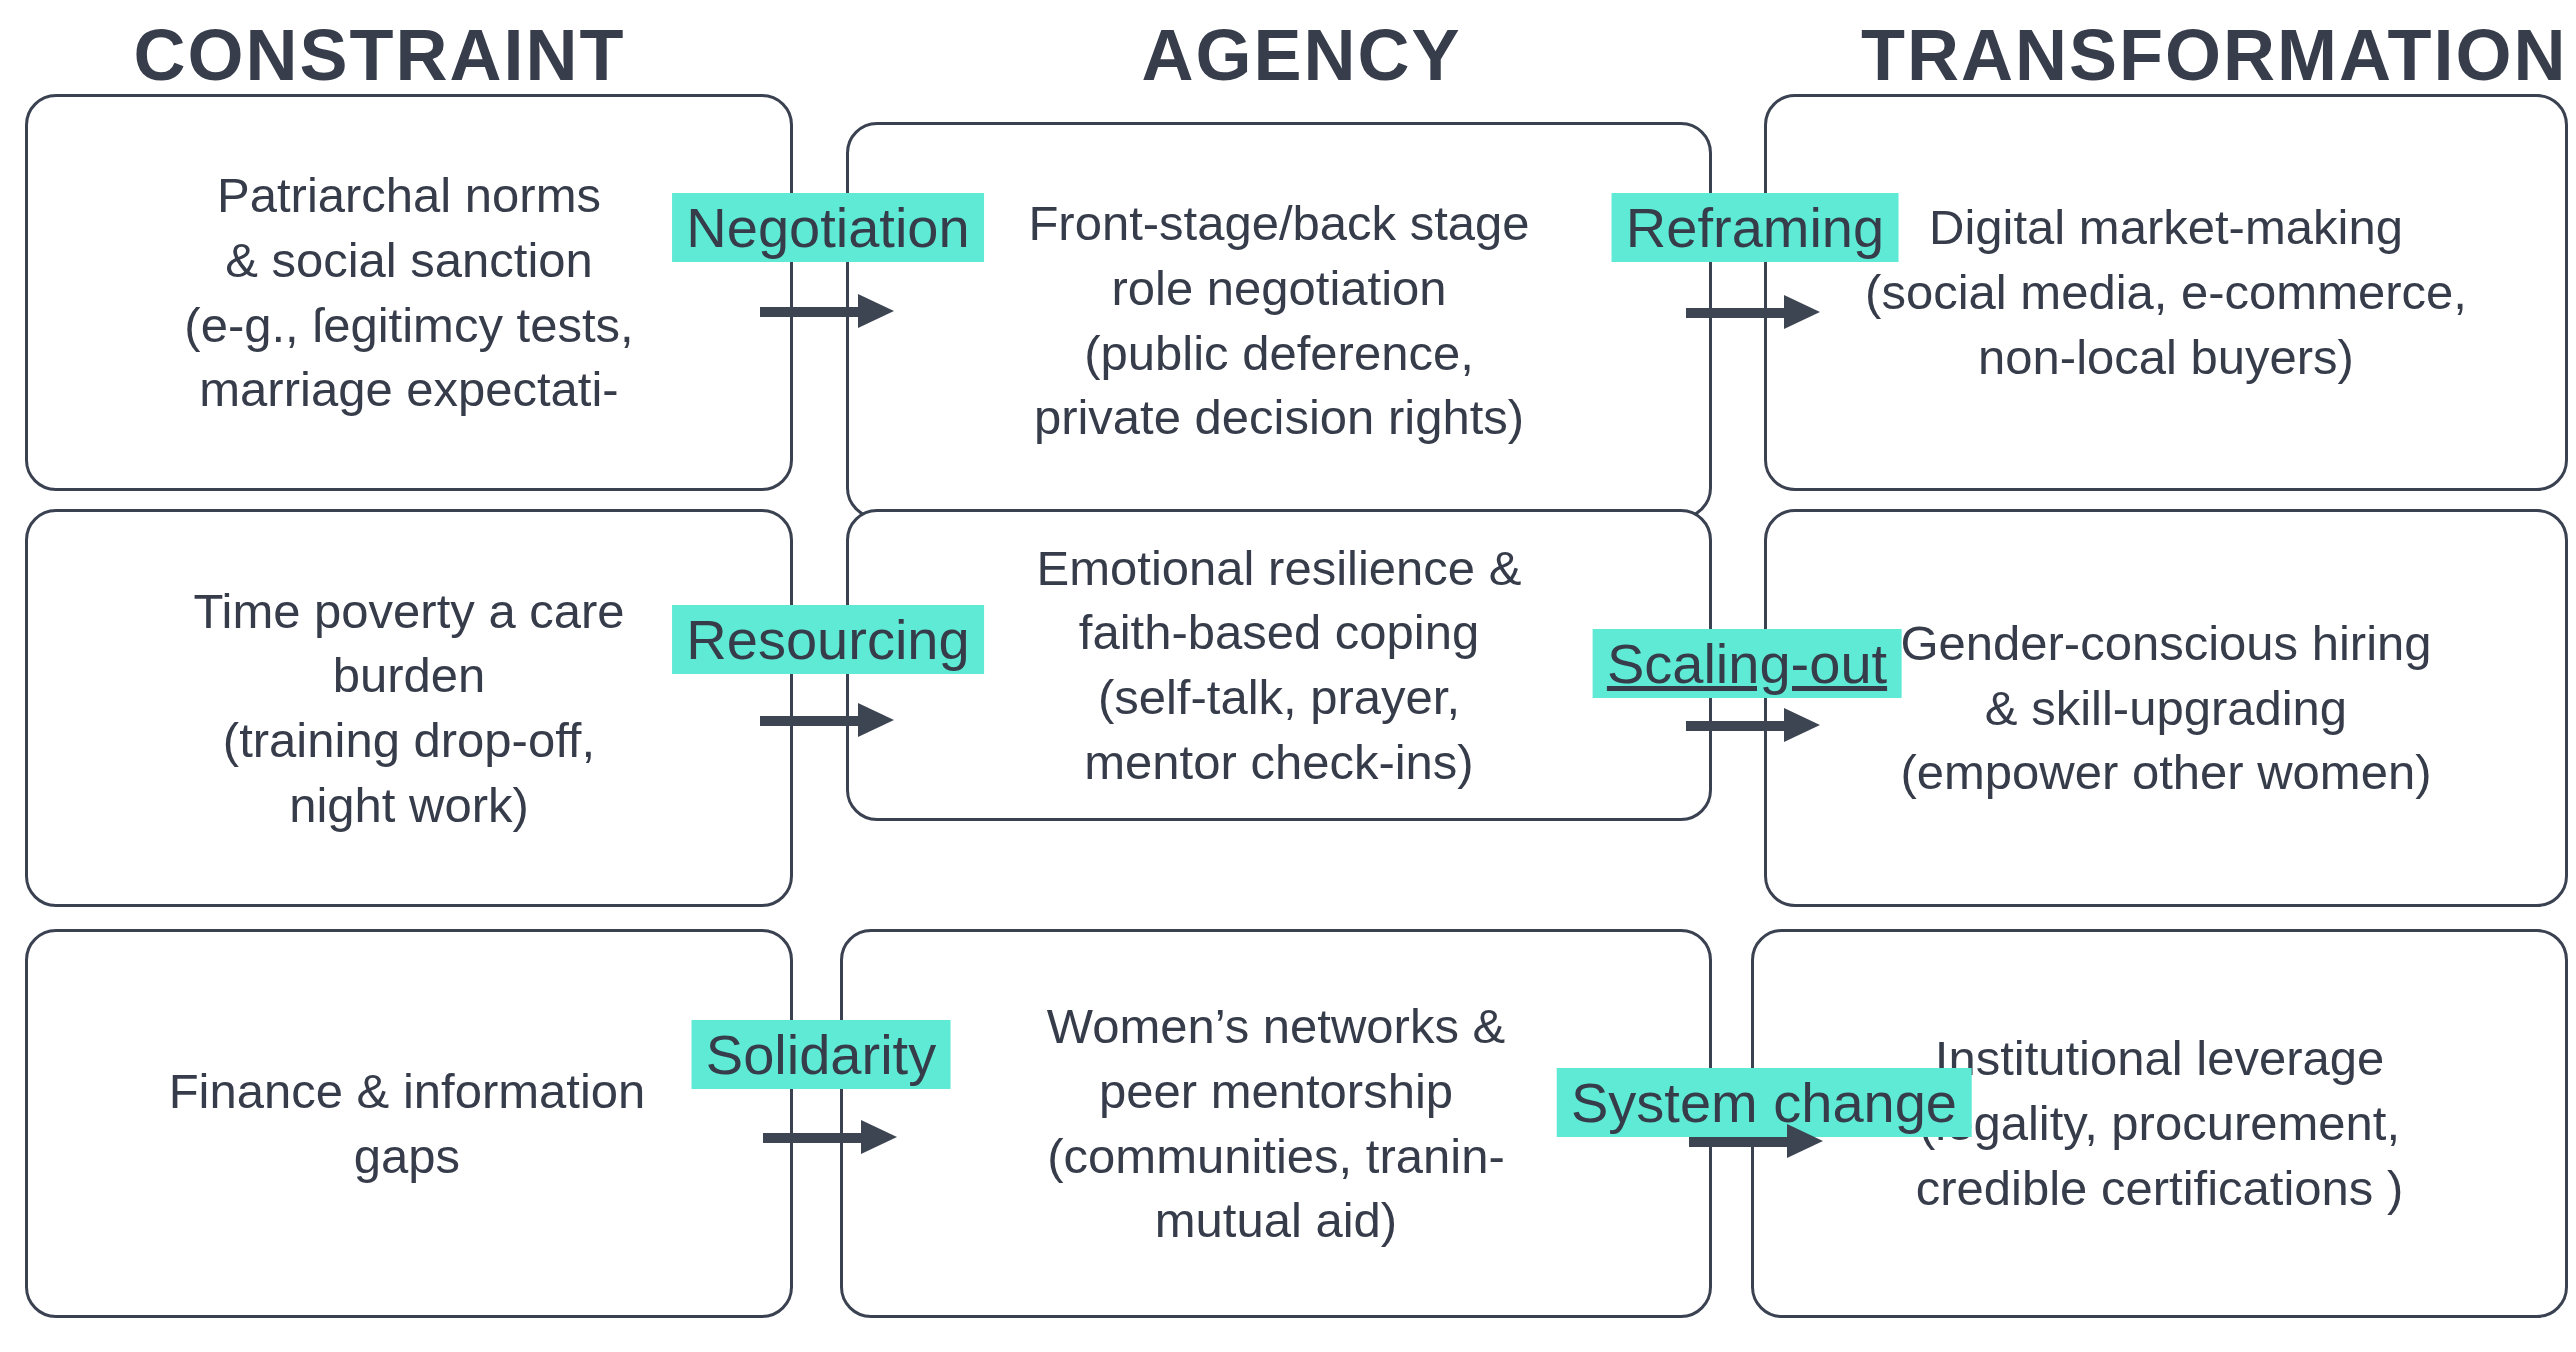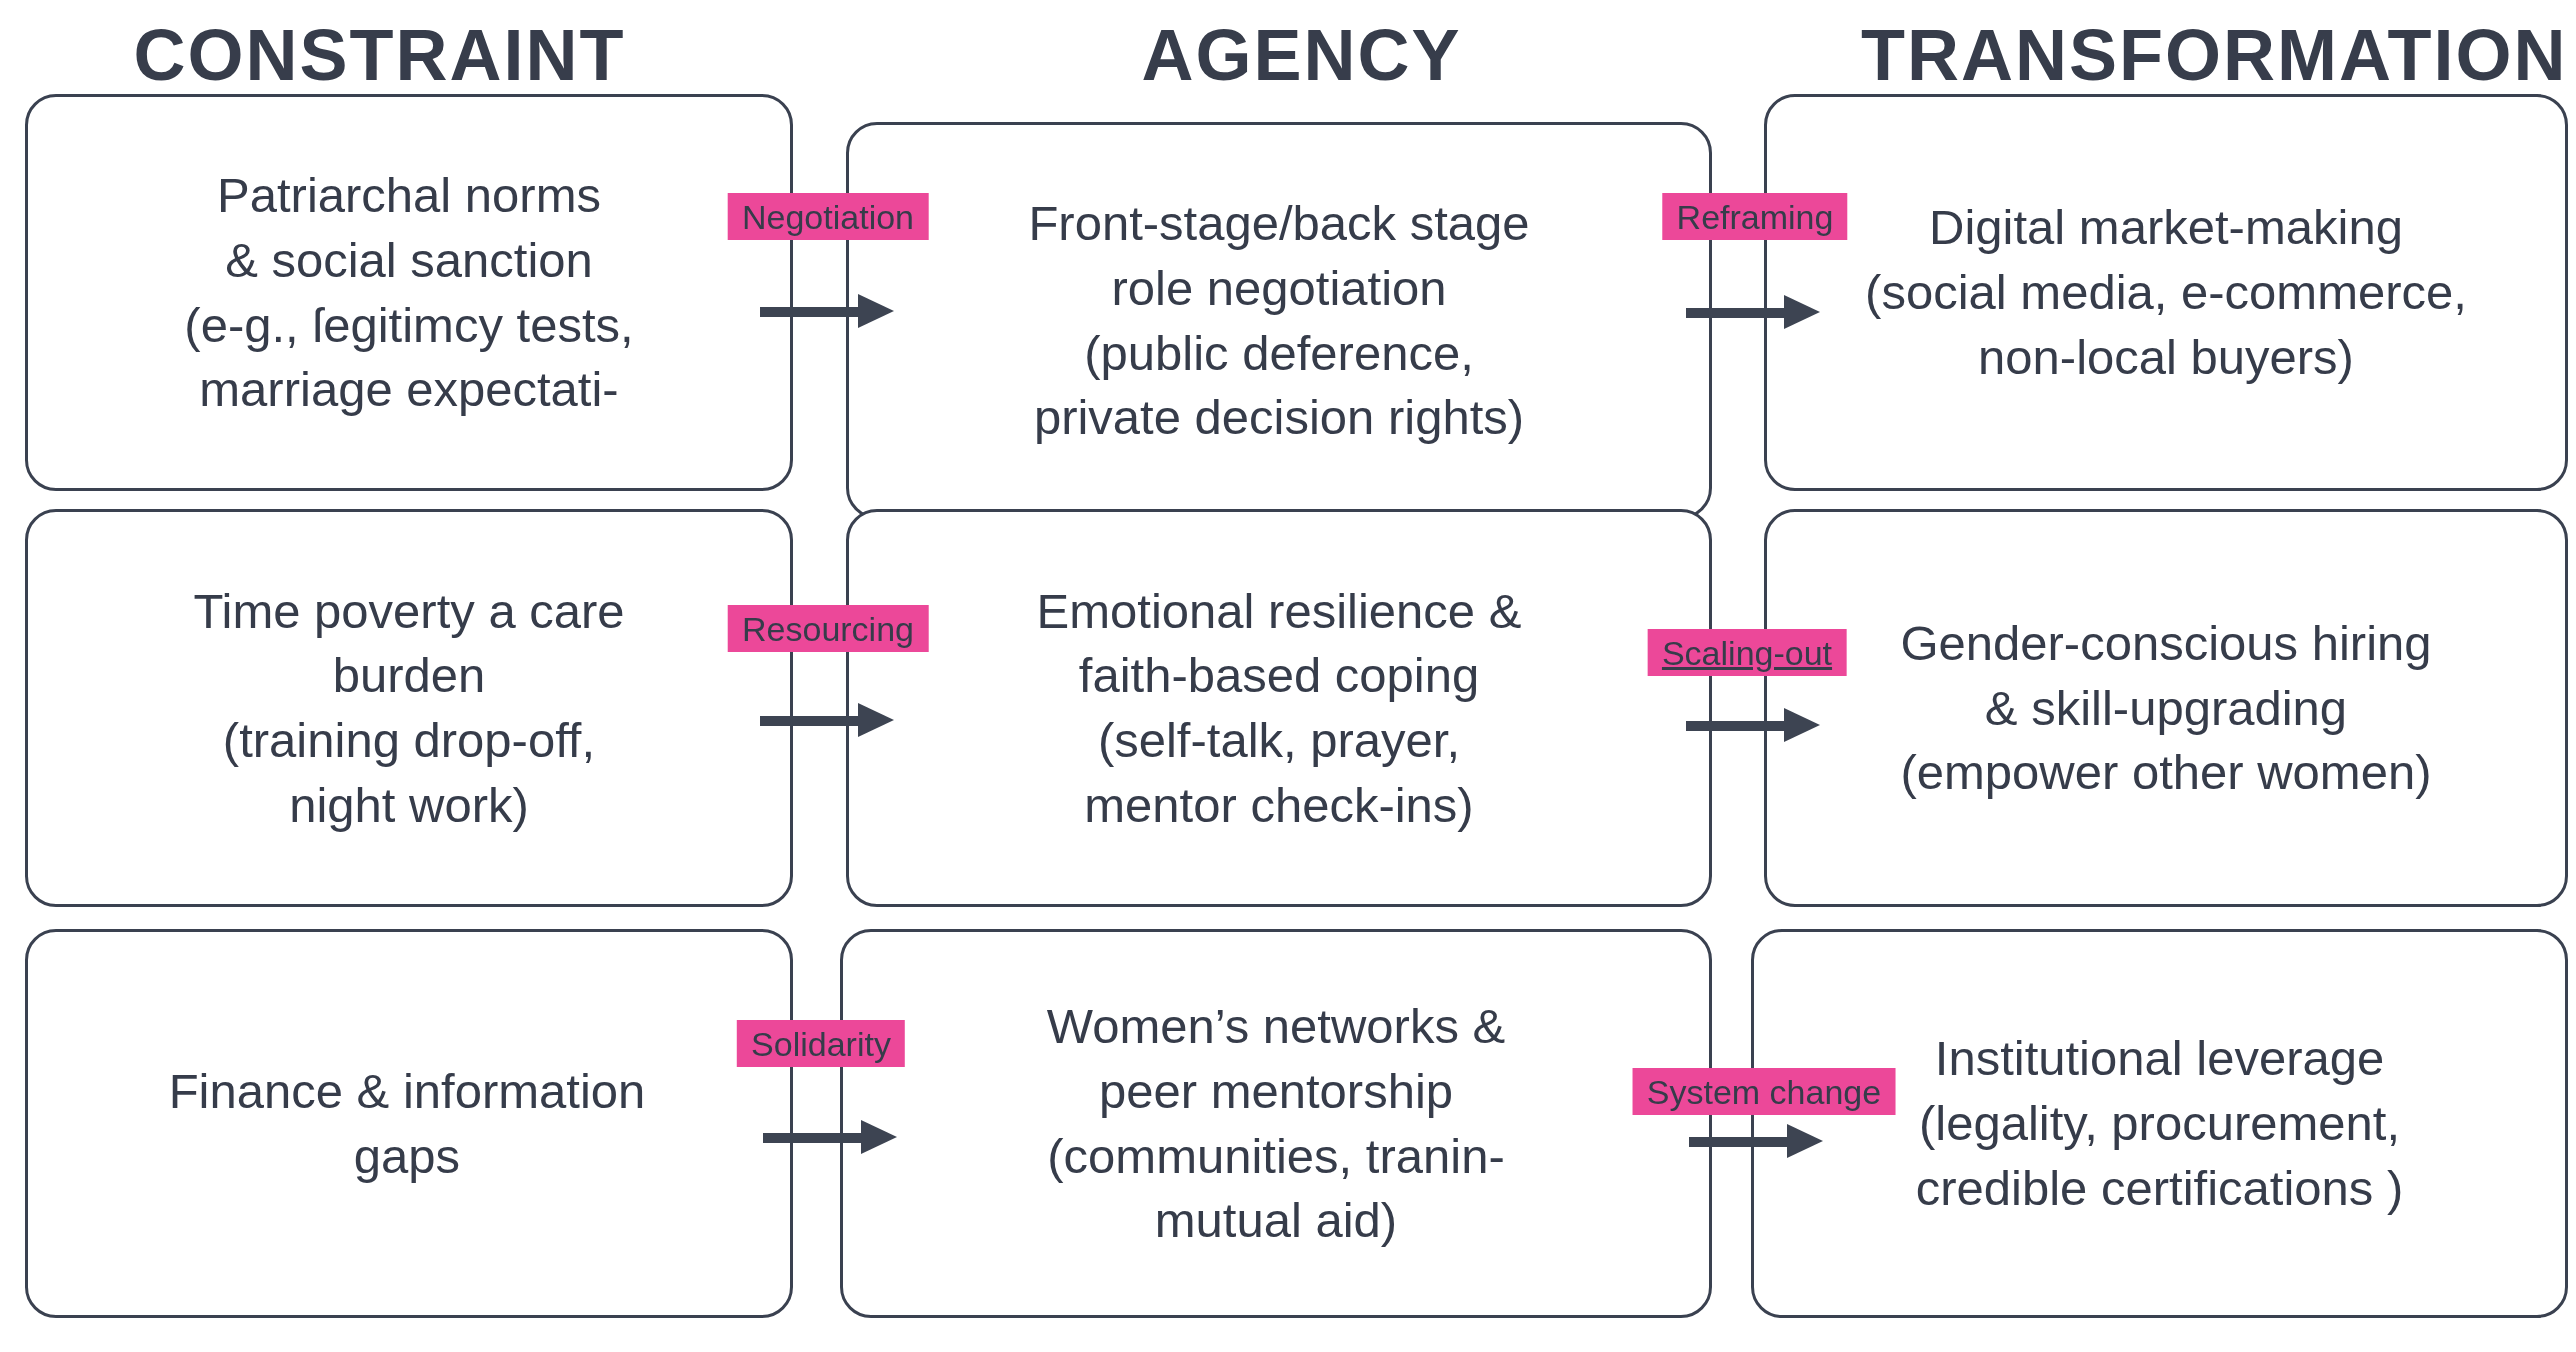--- a/index.html
+++ b/index.html
@@ -40,23 +40,23 @@
   .box-text {
     white-space: pre-line;
     text-align: center;
     font-size: 49px;
     line-height: 1.32;
     color: #363c4a;
   }
   .gap-label {
     position: absolute;
     transform: translateX(-50%);
-    background: #ec4899;
+    background: #5eead4;
     padding: 6.5px 14.3px;
-    font-size: 34px;
+    font-size: 56px;
     line-height: 1;
     color: #363c4a;
     white-space: nowrap;
     z-index: 3;
   }
   .arrow {
     position: absolute;
     width: 137px;
     height: 0;
     z-index: 4;
@@ -106,21 +106,21 @@
 (social media, e-commerce,
 non-local buyers)</div>
   </div>
 
   <div class="box" style="left:25px; top:509px; width:768px; height:398px;">
     <div class="box-text">Time poverty a care
 burden
 (training drop-off,
 night work)</div>
   </div>
-  <div class="box" style="left:846px; top:509px; width:866px; height:398px;align-items:center;">
+  <div class="box" style="left:846px; top:509px; width:866px; height:312px;align-items:center;">
     <div class="box-text">Emotional resilience &amp;
 faith-based coping
 (self-talk, prayer,
 mentor check-ins)</div>
   </div>
   <div class="box" style="left:1764px; top:509px; width:804px; height:398px;">
     <div class="box-text">Gender-conscious hiring
 &amp; skill-upgrading
 (empower other women)</div>
   </div>

